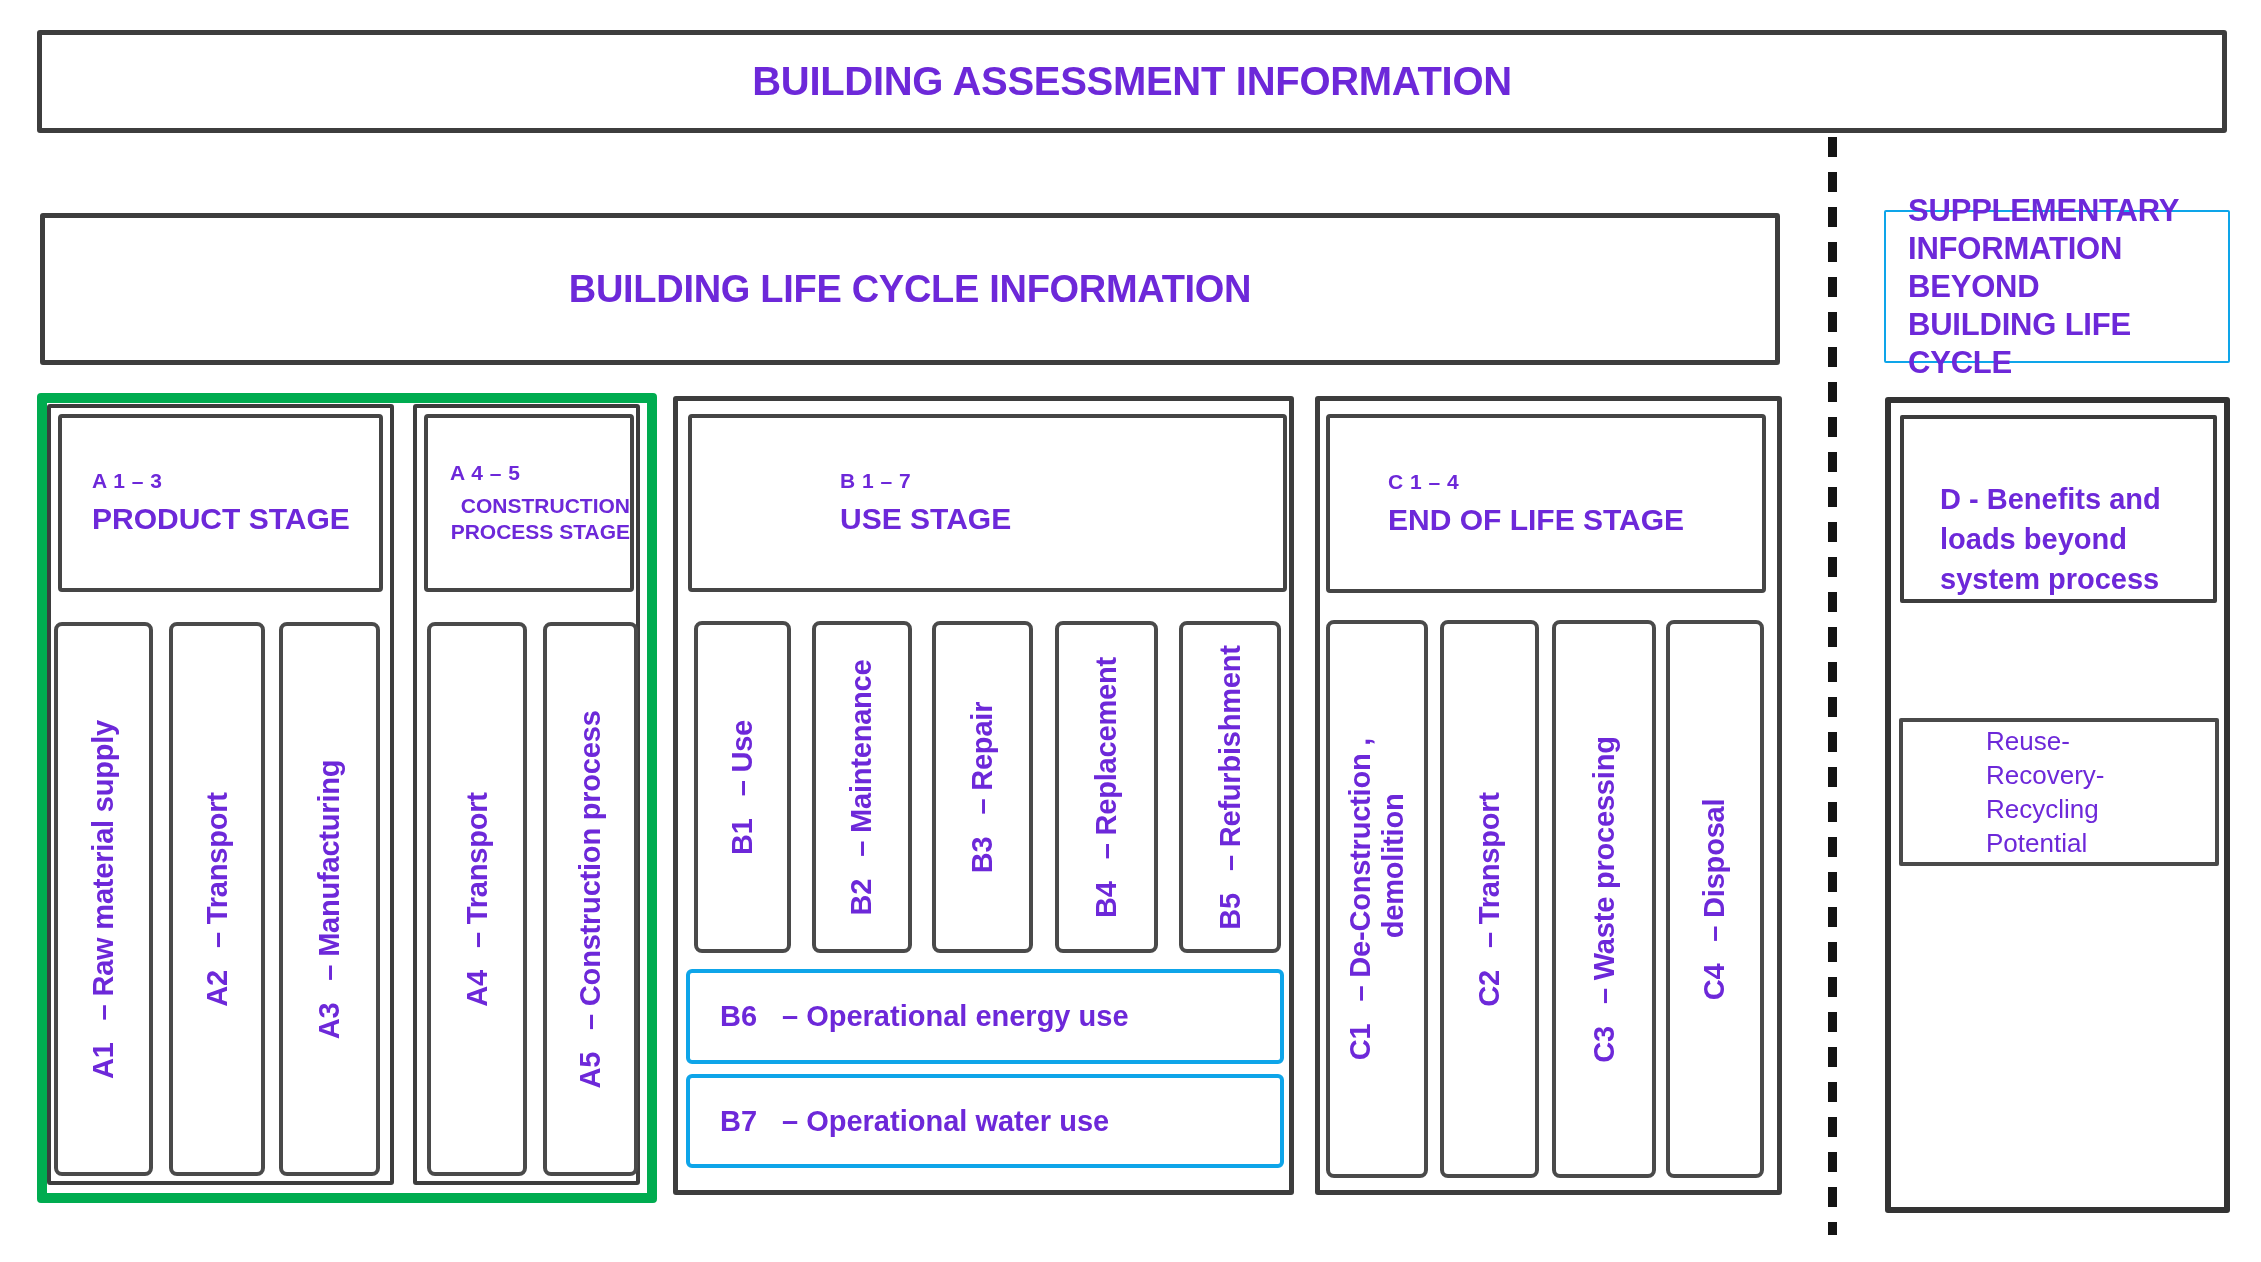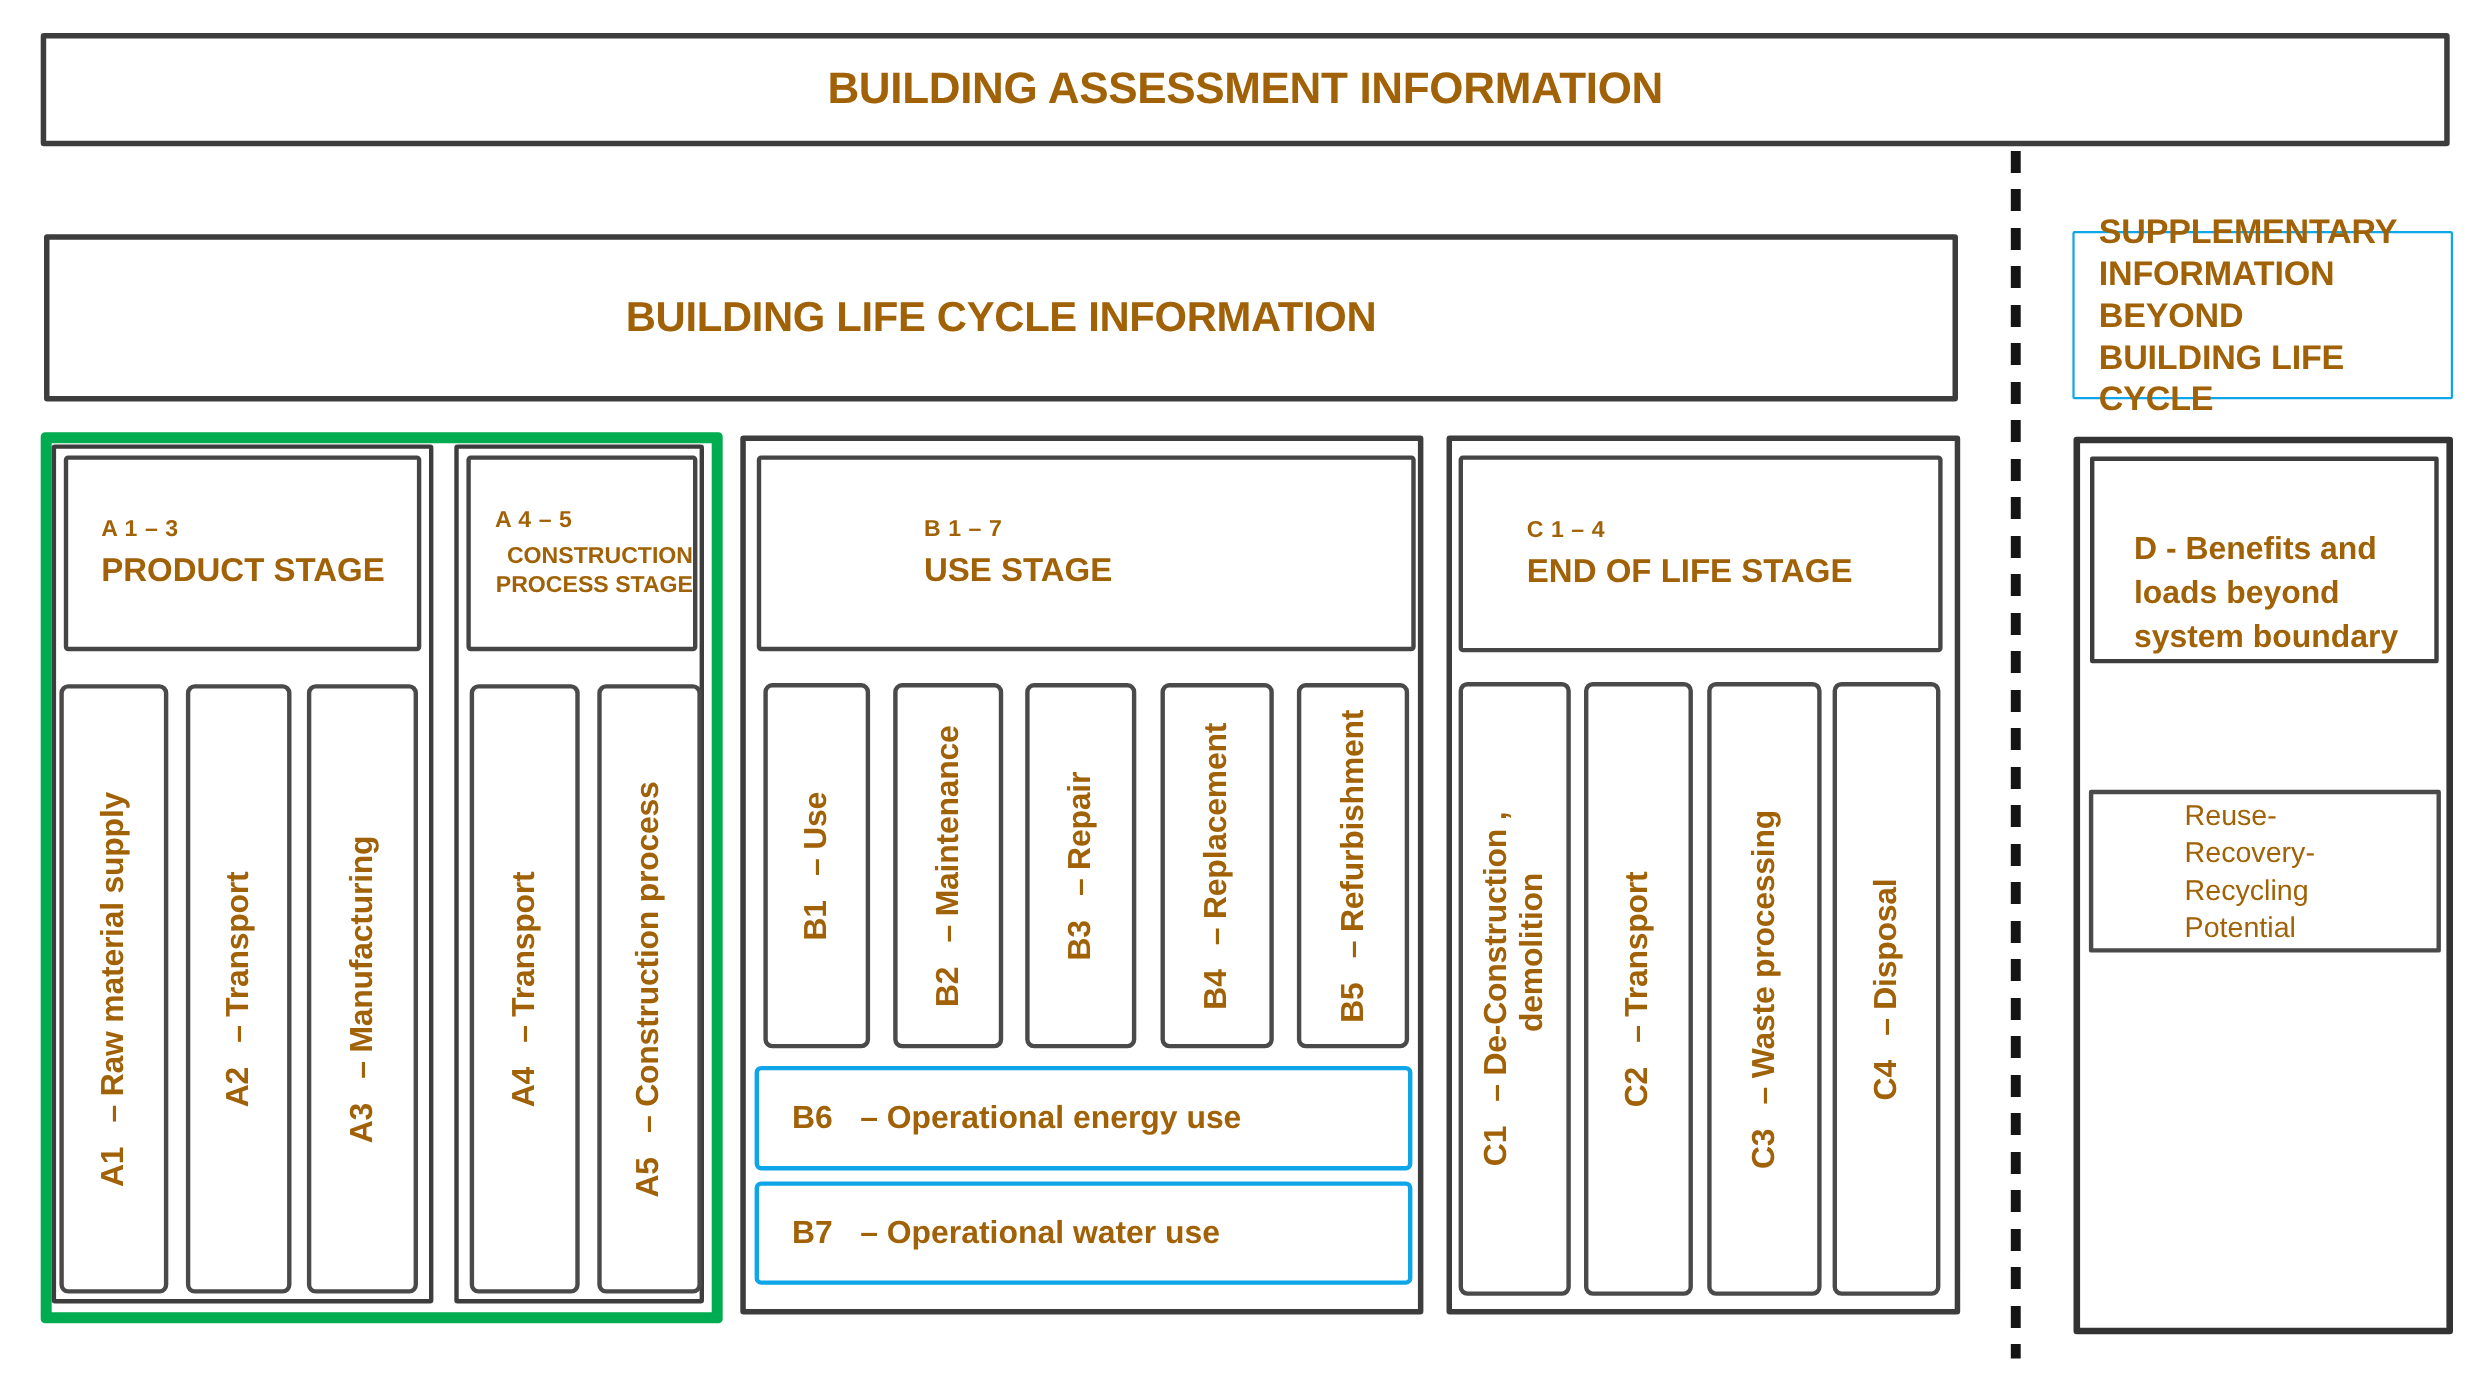--- a/index.html
+++ b/index.html
@@ -1,18 +1,18 @@
 <!DOCTYPE html>
 <html><head>
 <meta charset="utf-8">
 <style>
   html,body{margin:0;padding:0;background:#ffffff;}
   #canvas{
     position:relative;width:2261px;height:1262px;background:#ffffff;
-    font-family:"Liberation Sans", sans-serif;color:#a16207;overflow:hidden;
+    font-family:"Liberation Sans", sans-serif;color:#6d28d9;overflow:hidden;
   }
   .abs{position:absolute;box-sizing:border-box;}
   .banner{
     border:5px solid #3d3d3d;border-radius:3px;background:#fff;
     display:flex;align-items:center;justify-content:center;
     font-weight:bold;letter-spacing:-0.3px;
   }
   .container{border:5px solid #3d3d3d;border-radius:3px;background:#fff;}
   .thinbox{border:4px solid #454545;border-radius:4px;background:#fff;}
   .hdr{
@@ -185,21 +185,21 @@
   <div class="abs vbox" style="left:1666px;top:620px;width:98px;height:558px;">
     <div class="vtext">
       <span class="code">C4</span><span>– Disposal</span>
     </div>
   </div>
 
   <div class="abs container" style="left:1885px;top:397px;width:345px;height:816px;border-width:6px;border-color:#333;"></div>
   <div class="abs dhdr" style="left:1900px;top:415px;width:317px;height:188px;justify-content:flex-end;">
     <div>D - Benefits and</div>
     <div>loads beyond</div>
-    <div>system boundary</div>
+    <div>system process</div>
   </div>
   <div class="abs reuse" style="left:1899px;top:718px;width:320px;height:148px;">
     <div>Reuse-</div>
     <div>Recovery-</div>
     <div>Recycling</div>
     <div>Potential</div>
   </div>
 
 </div>
 

